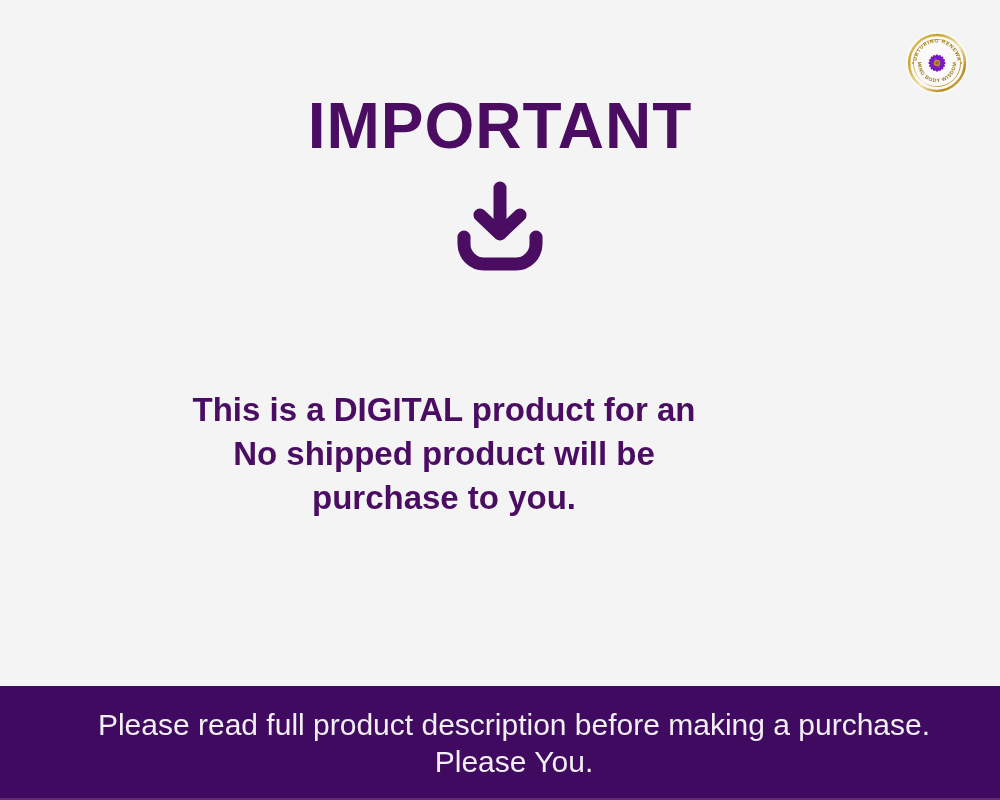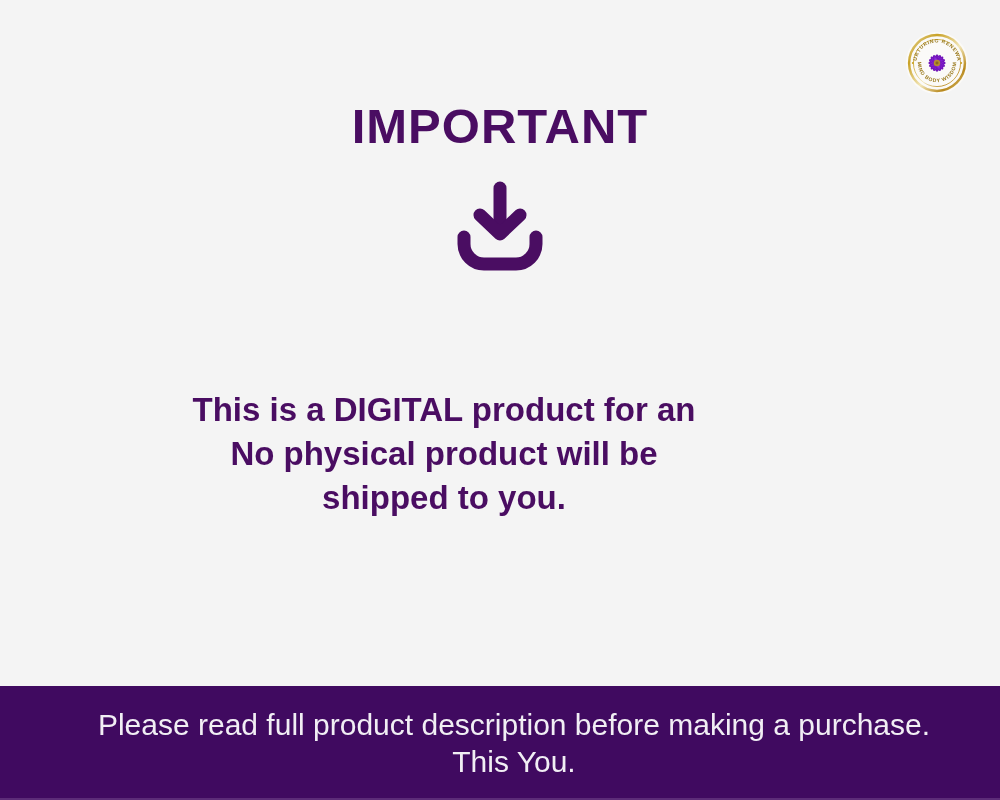--- a/index.html
+++ b/index.html
@@ -39,21 +39,21 @@
     height: 62px;
   }
 
   
   .headline {
     position: absolute;
     top: 80px;
     left: 0;
     width: 1000px;
     text-align: center;
-    font-size: 49px;
+    font-size: 64px;
     line-height: 92px;
     font-weight: bold;
     letter-spacing: 1px;
     color: #4a0d62;
     font-family: "Liberation Sans", sans-serif;
   }
 
   
   .download-icon-wrap {
     position: absolute;
@@ -183,25 +183,25 @@
       <g fill="none" stroke="#4a0d62" stroke-width="13" stroke-linecap="round" stroke-linejoin="round">
         <line x1="44" y1="8" x2="44" y2="50"></line>
         <polyline points="24,35 44,54 64,35"></polyline>
         <path d="M 8 57 L 8 64 A 20 20 0 0 0 28 84 L 60 84 A 20 20 0 0 0 80 64 L 80 57"></path>
       </g>
     </svg>
   </div>
 
   <div class="body-copy">
     <span class="line">This is a DIGITAL product for an</span>
-    <span class="line">No physical product will be</span>
-    <span class="line">shipped to you.</span>
+    <span class="line">No shipped product will be</span>
+    <span class="line">purchase to you.</span>
   </div>
 
   <div class="footer-bar">
     <div class="footer-text">
       <span class="line">Please read full product description before making a purchase.</span>
-      <span class="line">This You.</span>
+      <span class="line">Please You.</span>
     </div>
     <div class="footer-hairline"></div>
   </div>
 
 </div>
 
 </body></html>

